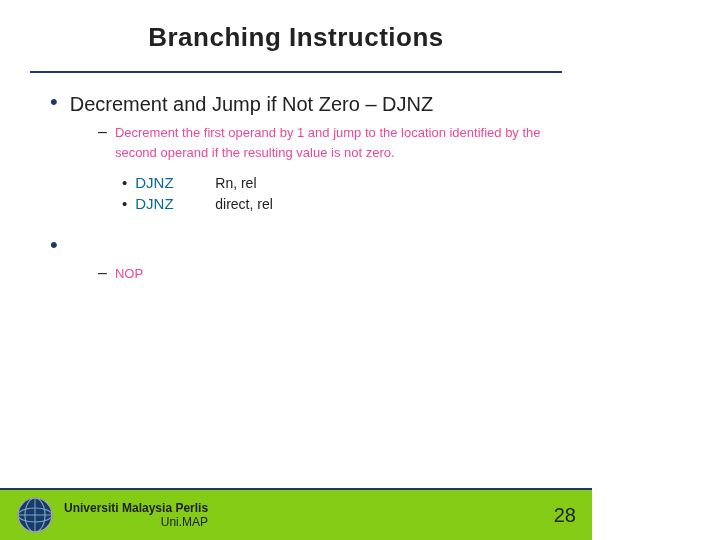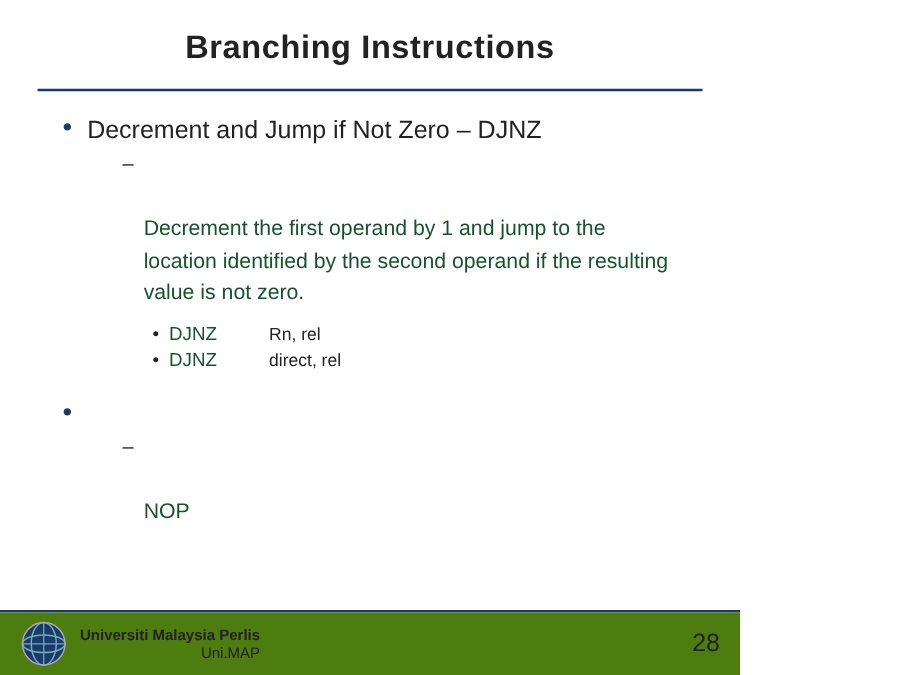--- a/index.html
+++ b/index.html
@@ -78,24 +78,23 @@
     }
 
     .sub-dash {
       font-size: 16px;
       color: #222;
       margin-right: 8px;
       flex-shrink: 0;
     }
 
     .sub-text {
-      font-size: 17px;
-      color: #14532d;
+      font-size: 13px;
+      color: #ec4899;
       line-height: 1.5;
-      margin-top: 47px;
     }
 
     .djnz-table {
       margin-left: 72px;
       margin-top: 12px;
       margin-bottom: 8px;
     }
 
     .djnz-row {
       display: flex;
@@ -105,39 +104,39 @@
     }
 
     .djnz-bullet {
       margin-right: 8px;
       color: #222;
     }
 
     .djnz-cmd {
       width: 80px;
       font-size: 15px;
-      color: #14532d;
+      color: #0369a1;
     }
 
     .djnz-operand {
       font-size: 14px;
       color: #222;
     }
 
     .footer-bar {
       height: 2px;
       background: #1a3a6b;
       margin: 0 0;
     }
 
     .footer {
       display: flex;
       align-items: center;
       padding: 6px 16px;
-      background: #4d7c0f;
+      background: #84cc16;
       min-height: 48px;
     }
 
     .footer-logo {
       width: 38px;
       height: 38px;
       margin-right: 10px;
       flex-shrink: 0;
     }
 

